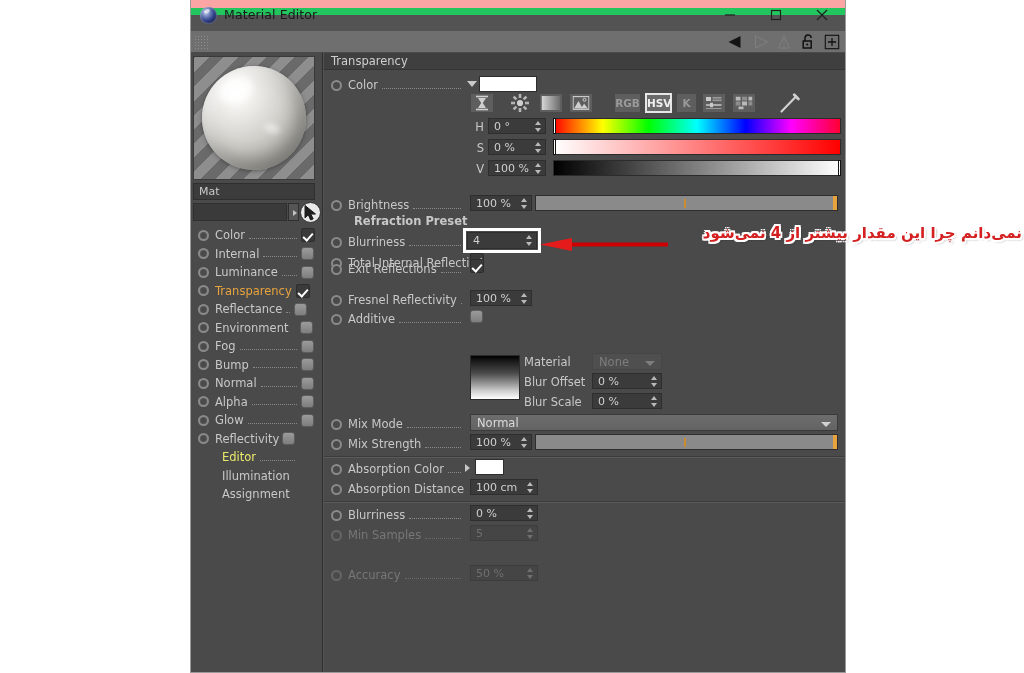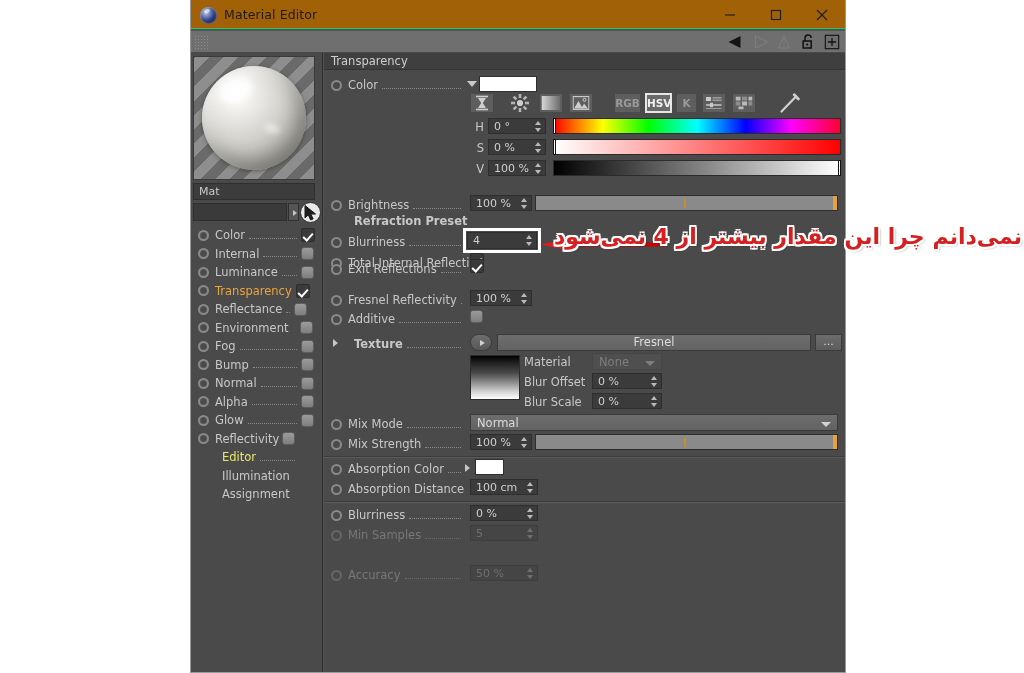--- a/index.html
+++ b/index.html
@@ -8,22 +8,22 @@
     font-family:"DejaVu Sans","Liberation Sans",sans-serif;
     -webkit-font-smoothing:antialiased;
   }
   .app{position:absolute;left:0;top:0;width:1024px;height:673px;background:#fff;}
 
   
   .window{position:absolute;left:190px;top:0;width:656px;height:673px;background:#535353;
           border:1px solid #9a9a9a;border-top:none;box-sizing:border-box;}
 
   
-  .titlebar{position:absolute;left:0;top:0;width:100%;height:29px;background:#a16207;
-            border-bottom:1px solid #22c55e;box-sizing:border-box;}
+  .titlebar{position:absolute;left:0;top:0;width:100%;height:15px;background:#fca5a5;
+            border-bottom:7px solid #22c55e;box-sizing:border-box;}
   .title-icon{position:absolute;left:9px;top:7px;width:17px;height:17px;border-radius:50%;
     background:radial-gradient(circle at 35% 32%,#cfd6ea 0%,#7b8cc4 22%,#2f3f86 52%,#141c46 78%,#0a0e28 100%);
     box-shadow:inset 0 0 2px rgba(255,255,255,.7);}
   .title-icon:after{content:"";position:absolute;left:4px;top:2px;width:6px;height:4px;border-radius:50%;
     background:rgba(255,255,255,.55);transform:rotate(-25deg);}
   .title-text{position:absolute;left:33px;top:7px;font-size:12.5px;color:#1a1a1a;letter-spacing:.1px;}
   .winbtn{position:absolute;top:0;width:46px;height:30px;cursor:default;}
   .winbtn svg{position:absolute;left:50%;top:50%;transform:translate(-50%,-50%);}
   .btn-min{right:92px;} .btn-max{right:46px;} .btn-close{right:0px;}
 
@@ -155,21 +155,21 @@
   .smalltri{position:absolute;border-left:5px solid #c6c6c6;border-top:4px solid transparent;
     border-bottom:4px solid transparent;}
   .caret-dn{position:absolute;border-left:5px solid transparent;border-right:5px solid transparent;
     border-top:6px solid #c9c9c9;}
 
   
   .hlbox{position:absolute;border:3px solid #ffffff;box-sizing:border-box;}
 
   
   .annot{position:absolute;left:625px;top:222px;width:399px;height:40px;}
-  .annot-text{position:absolute;right:2px;top:2px;font-size:22px;font-weight:bold;color:#d42020;
+  .annot-text{position:absolute;right:2px;top:2px;font-size:15px;font-weight:bold;color:#d42020;
     direction:rtl;white-space:nowrap;
     text-shadow:
       -1.6px -1.6px 0 #fff, 1.6px -1.6px 0 #fff, -1.6px 1.6px 0 #fff, 1.6px 1.6px 0 #fff,
       0 -1.8px 0 #fff, 0 1.8px 0 #fff, -1.8px 0 0 #fff, 1.8px 0 0 #fff,
       2px 2px 2px rgba(0,0,0,.35);}
   .annot-arrow{position:absolute;left:-85px;top:14px;width:130px;height:13px;}
 </style>
 </head>
 <body>
 
@@ -529,30 +529,20 @@
 
       <div class="prow" style="top:256px">
         <div class="plabel">
           <span class="radio"></span>
           <span class="txt">Additive</span>
           <span class="dots"></span>
         </div>
         <div class="chk-off" style="position:absolute;left:146px;top:1px"></div>
       </div>
 
-      <div class="prow" style="top:281px">
-        <div class="tritog"></div>
-        <div class="plabel nor">
-          <span class="txt">Texture</span>
-          <span class="dots"></span>
-        </div>
-        <div class="arrowbtn" style="left:146px;top:0"></div>
-        <div class="texfield" style="left:173px;top:0;width:314px">Fresnel</div>
-        <div class="dotsbtn" style="left:491px;top:0">...</div>
-      </div>
 
       <div class="texthumb" style="left:146px;top:302px"></div>
 
       <div class="prow" style="top:300px">
         <div class="slabel" style="left:200px;top:2px">Material</div>
         <div class="combo dim" style="left:268px;top:0;width:70px">
           <span class="v">None</span>
           <span class="arw"></span>
         </div>
       </div>

